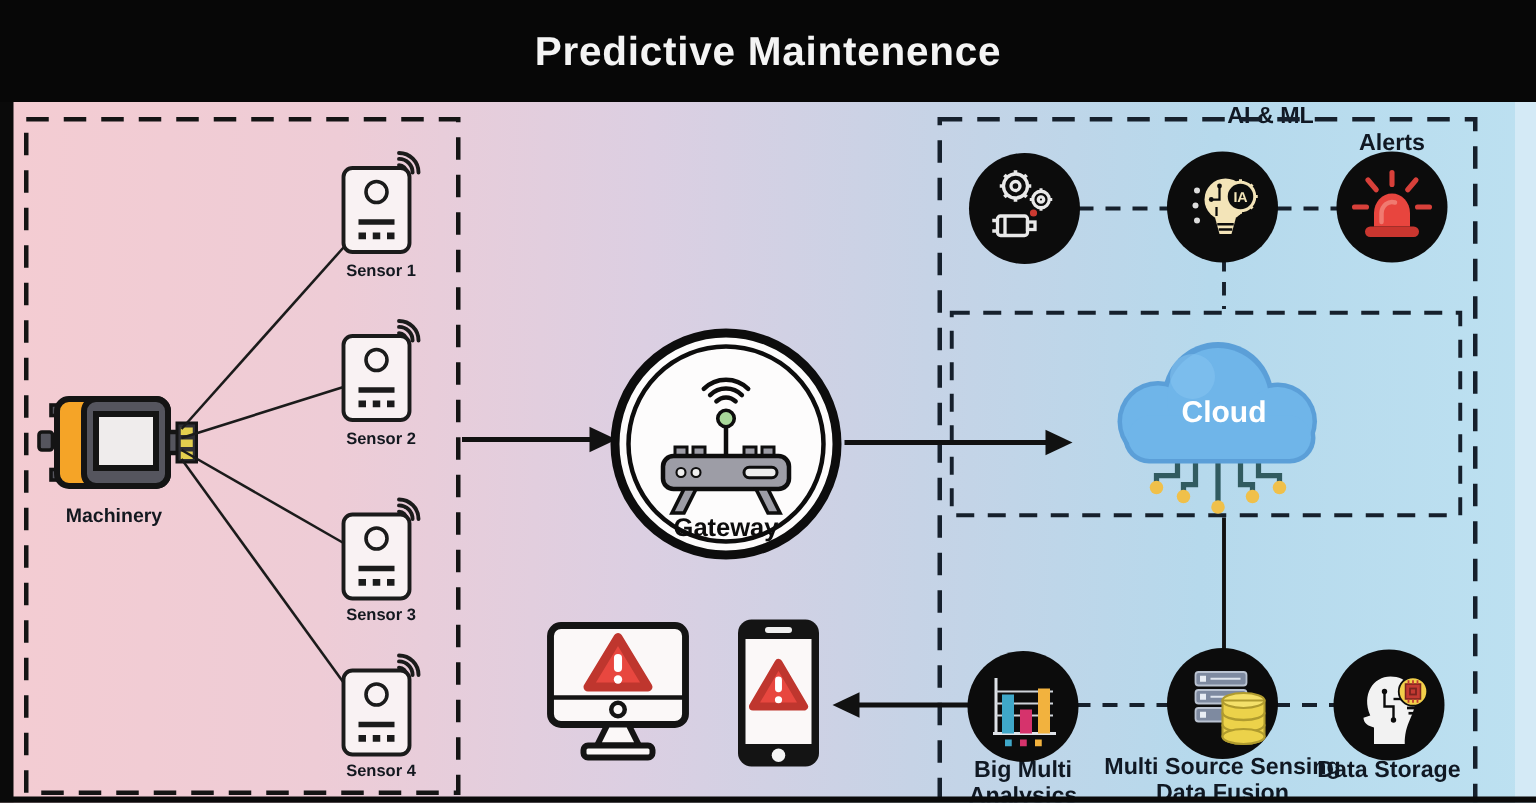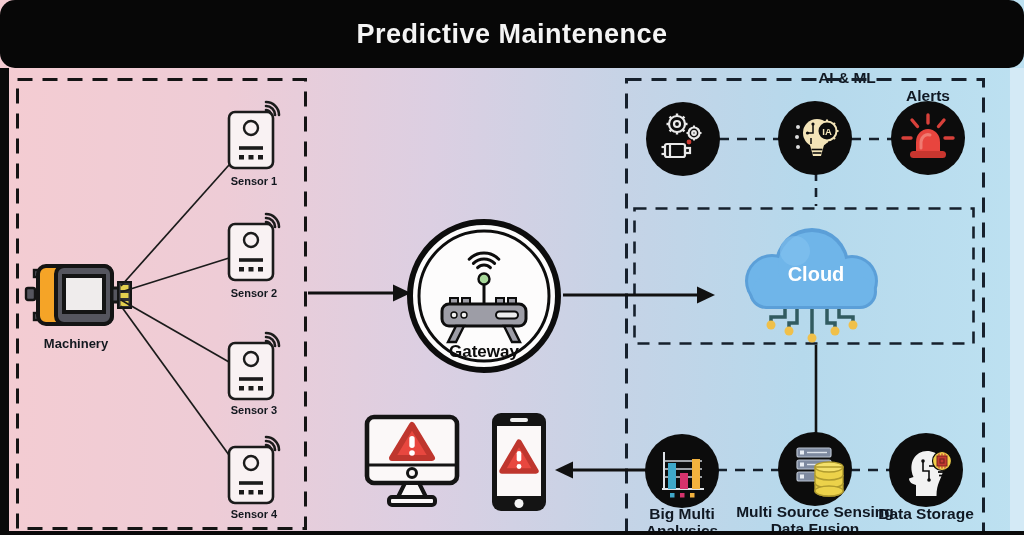--- a/index.html
+++ b/index.html
@@ -4,21 +4,21 @@
 <style>
   html,body{margin:0;padding:0;background:#222;}
   #canvas{
     position:relative;width:1024px;height:535px;overflow:hidden;
     font-family:"Liberation Sans",sans-serif;
     background:linear-gradient(92deg,#f4ccd2 0%,#eeccd6 22%,#dccfe2 42%,#c6d3e6 60%,#b6d9ec 78%,#bde1f1 100%);
   }
   .abs{position:absolute;}
   #header{
     left:0;top:0;width:1024px;height:68px;background:#070707;
-    display:flex;align-items:center;justify-content:center;z-index:40;border-radius:15px;
+    display:flex;align-items:center;justify-content:center;z-index:40;
   }
   #header .title{color:#f4f4f4;font-size:27px;font-weight:700;letter-spacing:.5px;}
   #left-strip{left:0;top:68px;width:9px;height:467px;background:#0a0a0a;z-index:45;}
   #bottom-strip{left:0;top:531px;width:1024px;height:4px;background:#0a0a0a;z-index:50;}
   #right-glow{left:1010px;top:68px;width:14px;height:467px;background:rgba(235,244,252,.5);z-index:5;}
   svg{display:block;}
   svg text{font-family:"Liberation Sans",sans-serif;}
   .lbl{color:#13181f;font-weight:700;text-align:center;line-height:1.05;}
   .lbl-sensor{width:100px;font-size:11px;}
   .lbl-node{font-size:15.5px;color:#101823;}

